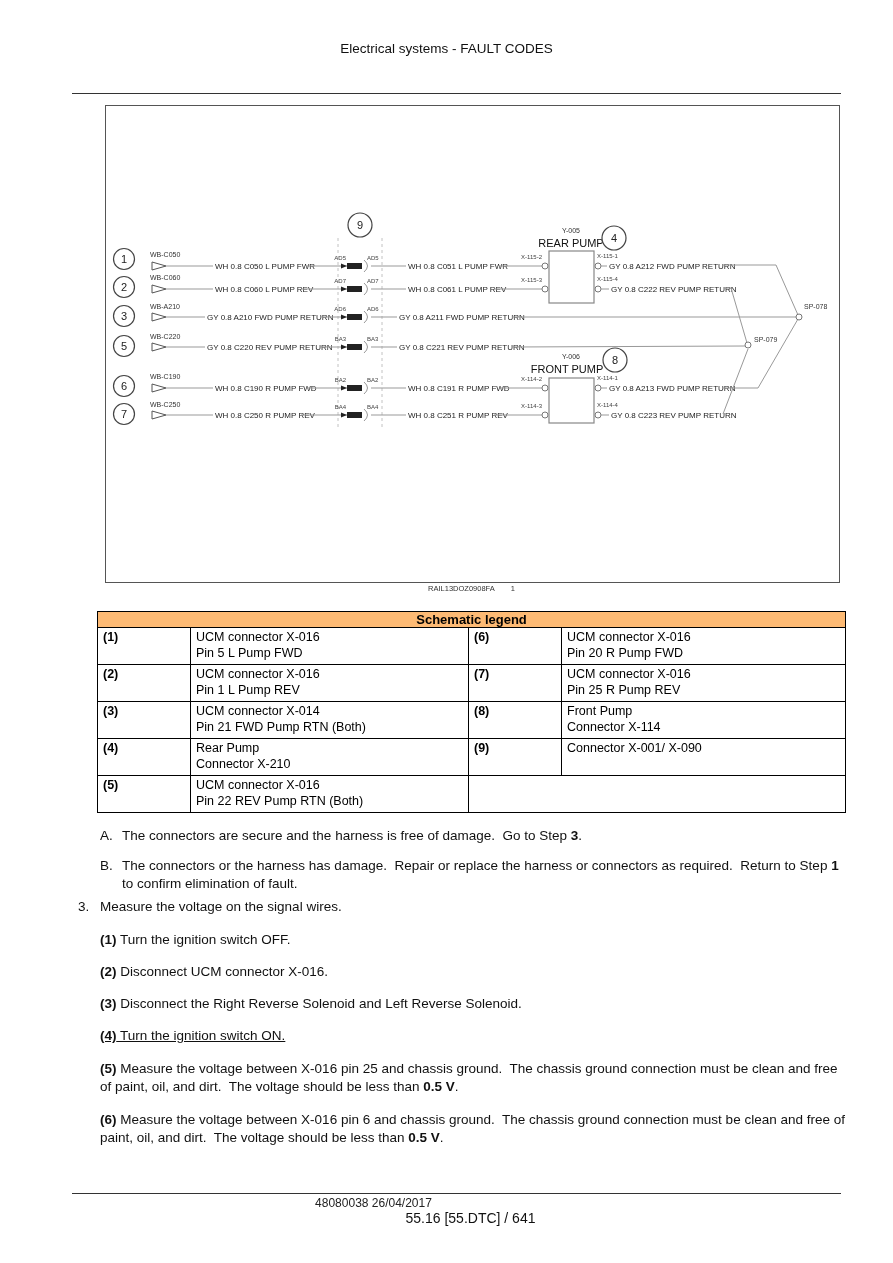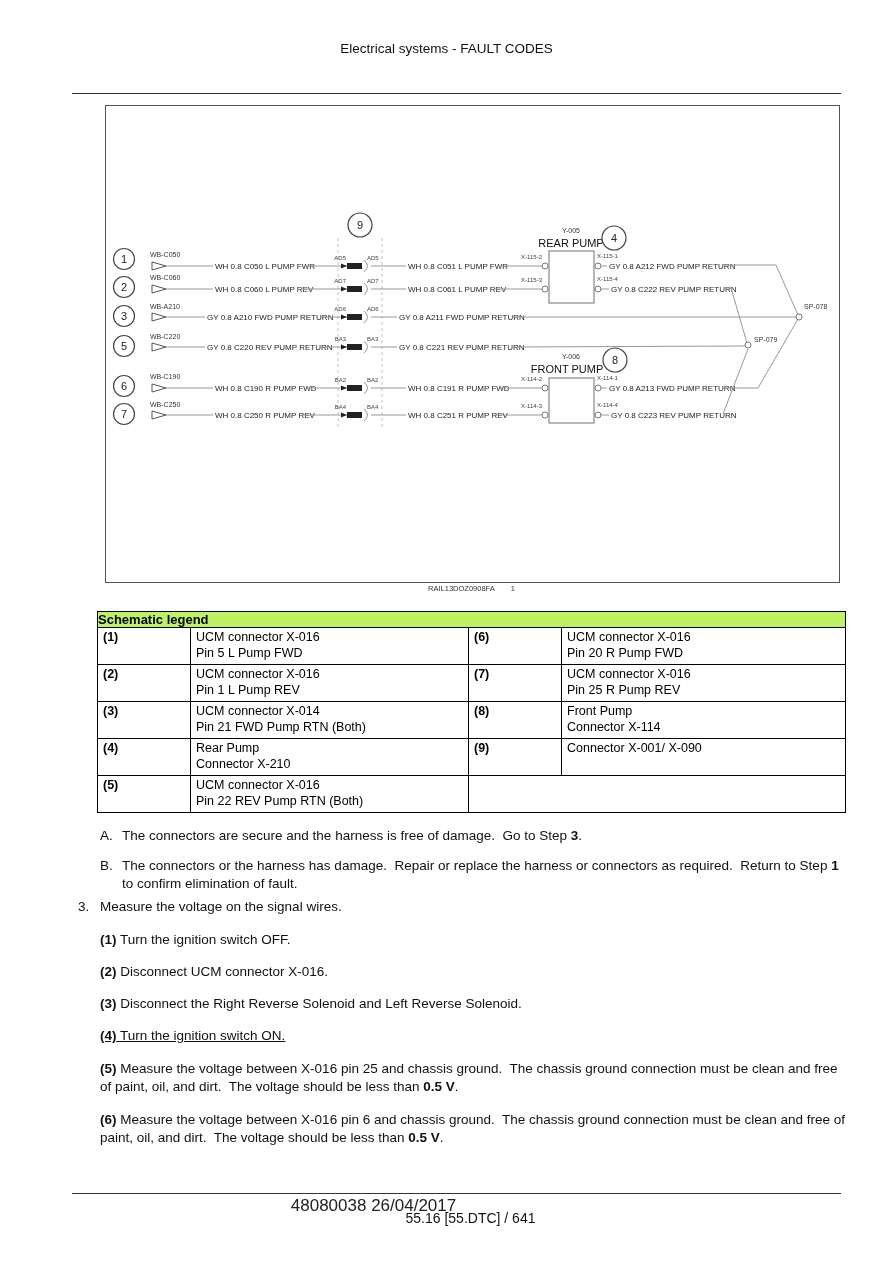--- a/index.html
+++ b/index.html
@@ -32,30 +32,30 @@
   svg .e{text-anchor:end;}
   svg .pn{font-size:11px;text-anchor:middle;fill:#111;}
   svg .pi{font-size:7px;text-anchor:middle;fill:#333;}
   svg .sp{font-size:7px;fill:#333;}
   
   table.legend{position:absolute;left:97px;top:611px;width:748px;
                border-collapse:collapse;table-layout:fixed;
                font-size:12.5px;color:#000;}
   table.legend th,table.legend td{border:1.2px solid #000;padding:1px 5px;
                vertical-align:top;text-align:left;}
-  table.legend th{background:#bef264;font-size:13px;font-weight:bold;
-               height:15px;padding:0;}
+  table.legend th{background:#fdba74;font-size:13px;font-weight:bold;
+               text-align:center;height:15px;padding:0;}
   table.legend td{height:34px;line-height:16px;}
   td.num{font-weight:bold;}
   
   .para{position:absolute;display:flex;font-size:13.5px;line-height:17.5px;color:#111;}
   .para .marker{width:22px;flex:0 0 22px;}
   .para .ptext{white-space:pre-wrap;}
   .footer1{position:absolute;top:1196px;left:0;width:747px;text-align:center;
-           font-size:17px;color:#222;}
+           font-size:12px;color:#222;}
   .footer2{position:absolute;top:1210px;left:0;width:893px;text-align:center;
            font-size:14px;color:#111;padding-left:24px;}
 </style>
 </head>
 <body>
 
 <div class="page">
 
   <div class="hdr">Electrical systems - FAULT CODES</div>
   <div class="rule top"></div>

